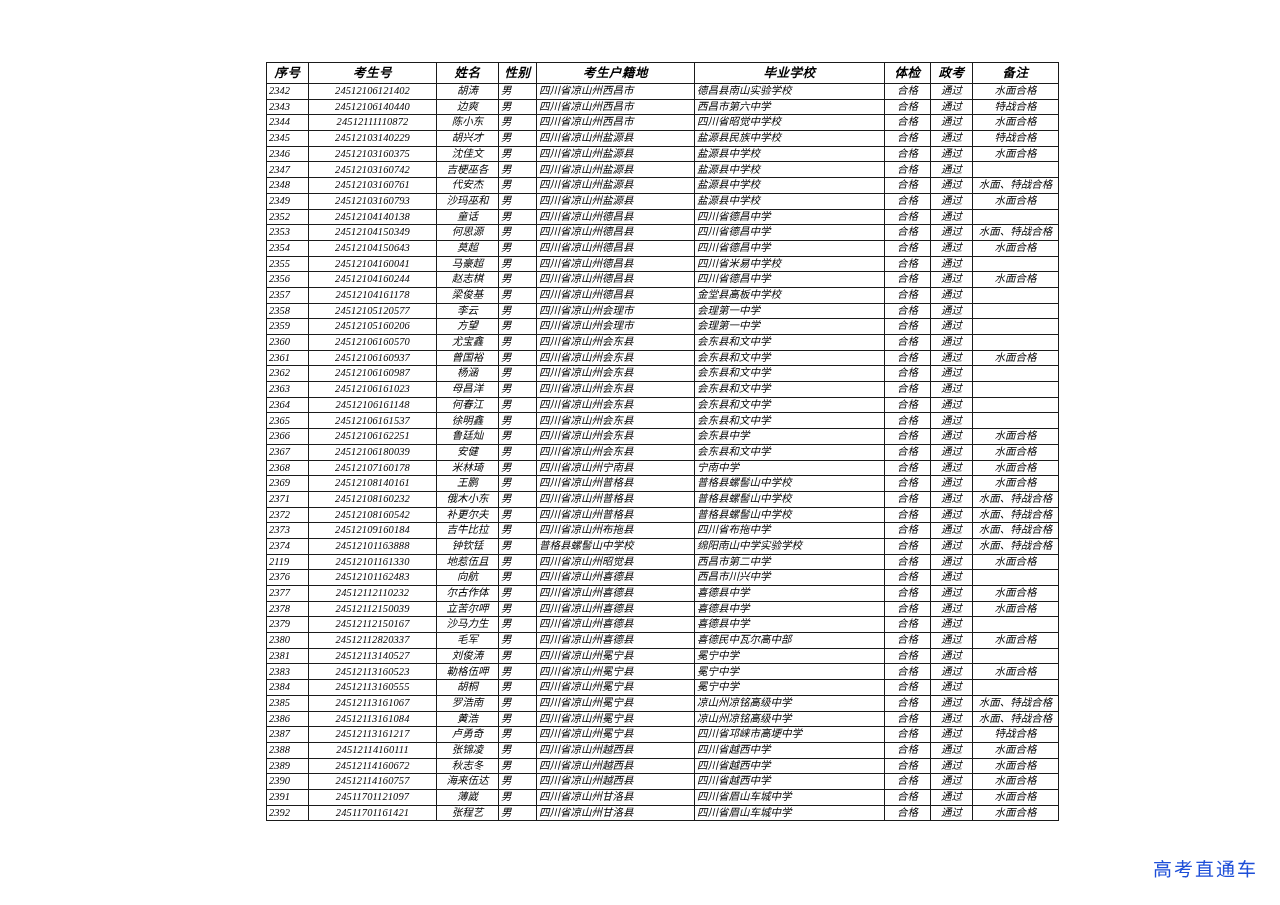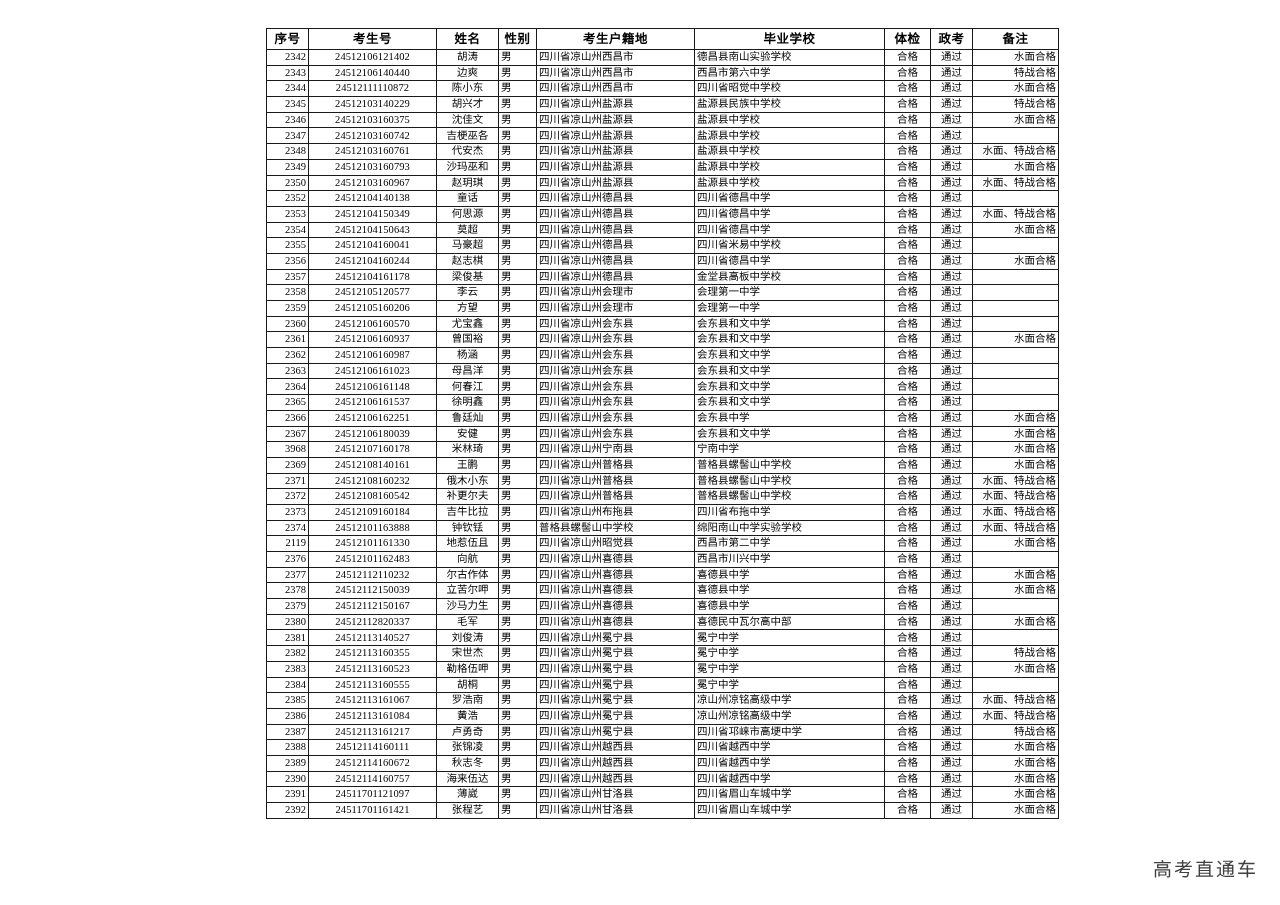--- a/index.html
+++ b/index.html
@@ -20,22 +20,23 @@
     position: absolute;
     left: 0;
     top: 0;
     width: 1280px;
     height: 905px;
   }
 
   .table-wrap {
     position: absolute;
     left: 266px;
-    top: 28px;
+    top: 62px;
     width: 738px;
+    font-style: italic;
   }
 
   table.roster {
     border-collapse: collapse;
     table-layout: fixed;
     width: 738px;
     background: #fff;
   }
 
   table.roster col.c-seq      { width: 42px; }
@@ -62,36 +63,36 @@
 
   table.roster thead th {
     font-size: 12.5px;
     font-weight: bold;
     height: 20px;
     text-align: center;
     letter-spacing: 0.5px;
   }
 
   
-  td.seq       { text-align: right; }
+  td.seq       { text-align: left; }
   td.exam      { text-align: center; letter-spacing: 0.1px; }
   td.name      { text-align: center; }
   td.gender    { text-align: left; padding-left: 3px; }
   td.domicile  { text-align: left; padding-left: 3px; }
   td.school    { text-align: left; padding-left: 3px; margin-left: 24px; }
   td.medical   { text-align: center; }
   td.political { text-align: center; }
-  td.remark    { text-align: right; }
+  td.remark    { text-align: center; }
 
   .watermark {
     position: absolute;
     right: 22px;
     bottom: 24px;
     font-size: 19px;
-    color: #404040;
+    color: #1d4ed8;
     letter-spacing: 2px;
     font-family: "Liberation Sans", "DejaVu Sans", sans-serif;
     user-select: none;
   }
 </style>
 </head>
 <body>
 
 <div class="page">
 
@@ -204,31 +205,20 @@
             <td class="exam">24512103160793</td>
             <td class="name">沙玛巫和</td>
             <td class="gender">男</td>
             <td class="domicile">四川省凉山州盐源县</td>
             <td class="school">盐源县中学校</td>
             <td class="medical">合格</td>
             <td class="political">通过</td>
             <td class="remark">水面合格</td>
           </tr>
           <tr>
-            <td class="seq">2350</td>
-            <td class="exam">24512103160967</td>
-            <td class="name">赵玥琪</td>
-            <td class="gender">男</td>
-            <td class="domicile">四川省凉山州盐源县</td>
-            <td class="school">盐源县中学校</td>
-            <td class="medical">合格</td>
-            <td class="political">通过</td>
-            <td class="remark">水面、特战合格</td>
-          </tr>
-          <tr>
             <td class="seq">2352</td>
             <td class="exam">24512104140138</td>
             <td class="name">童话</td>
             <td class="gender">男</td>
             <td class="domicile">四川省凉山州德昌县</td>
             <td class="school">四川省德昌中学</td>
             <td class="medical">合格</td>
             <td class="political">通过</td>
             <td class="remark"></td>
           </tr>
@@ -391,21 +381,21 @@
             <td class="exam">24512106180039</td>
             <td class="name">安健</td>
             <td class="gender">男</td>
             <td class="domicile">四川省凉山州会东县</td>
             <td class="school">会东县和文中学</td>
             <td class="medical">合格</td>
             <td class="political">通过</td>
             <td class="remark">水面合格</td>
           </tr>
           <tr>
-            <td class="seq">3968</td>
+            <td class="seq">2368</td>
             <td class="exam">24512107160178</td>
             <td class="name">米林琦</td>
             <td class="gender">男</td>
             <td class="domicile">四川省凉山州宁南县</td>
             <td class="school">宁南中学</td>
             <td class="medical">合格</td>
             <td class="political">通过</td>
             <td class="remark">水面合格</td>
           </tr>
           <tr>
@@ -534,31 +524,20 @@
             <td class="exam">24512113140527</td>
             <td class="name">刘俊涛</td>
             <td class="gender">男</td>
             <td class="domicile">四川省凉山州冕宁县</td>
             <td class="school">冕宁中学</td>
             <td class="medical">合格</td>
             <td class="political">通过</td>
             <td class="remark"></td>
           </tr>
           <tr>
-            <td class="seq">2382</td>
-            <td class="exam">24512113160355</td>
-            <td class="name">宋世杰</td>
-            <td class="gender">男</td>
-            <td class="domicile">四川省凉山州冕宁县</td>
-            <td class="school">冕宁中学</td>
-            <td class="medical">合格</td>
-            <td class="political">通过</td>
-            <td class="remark">特战合格</td>
-          </tr>
-          <tr>
             <td class="seq">2383</td>
             <td class="exam">24512113160523</td>
             <td class="name">勒格伍呷</td>
             <td class="gender">男</td>
             <td class="domicile">四川省凉山州冕宁县</td>
             <td class="school">冕宁中学</td>
             <td class="medical">合格</td>
             <td class="political">通过</td>
             <td class="remark">水面合格</td>
           </tr>

